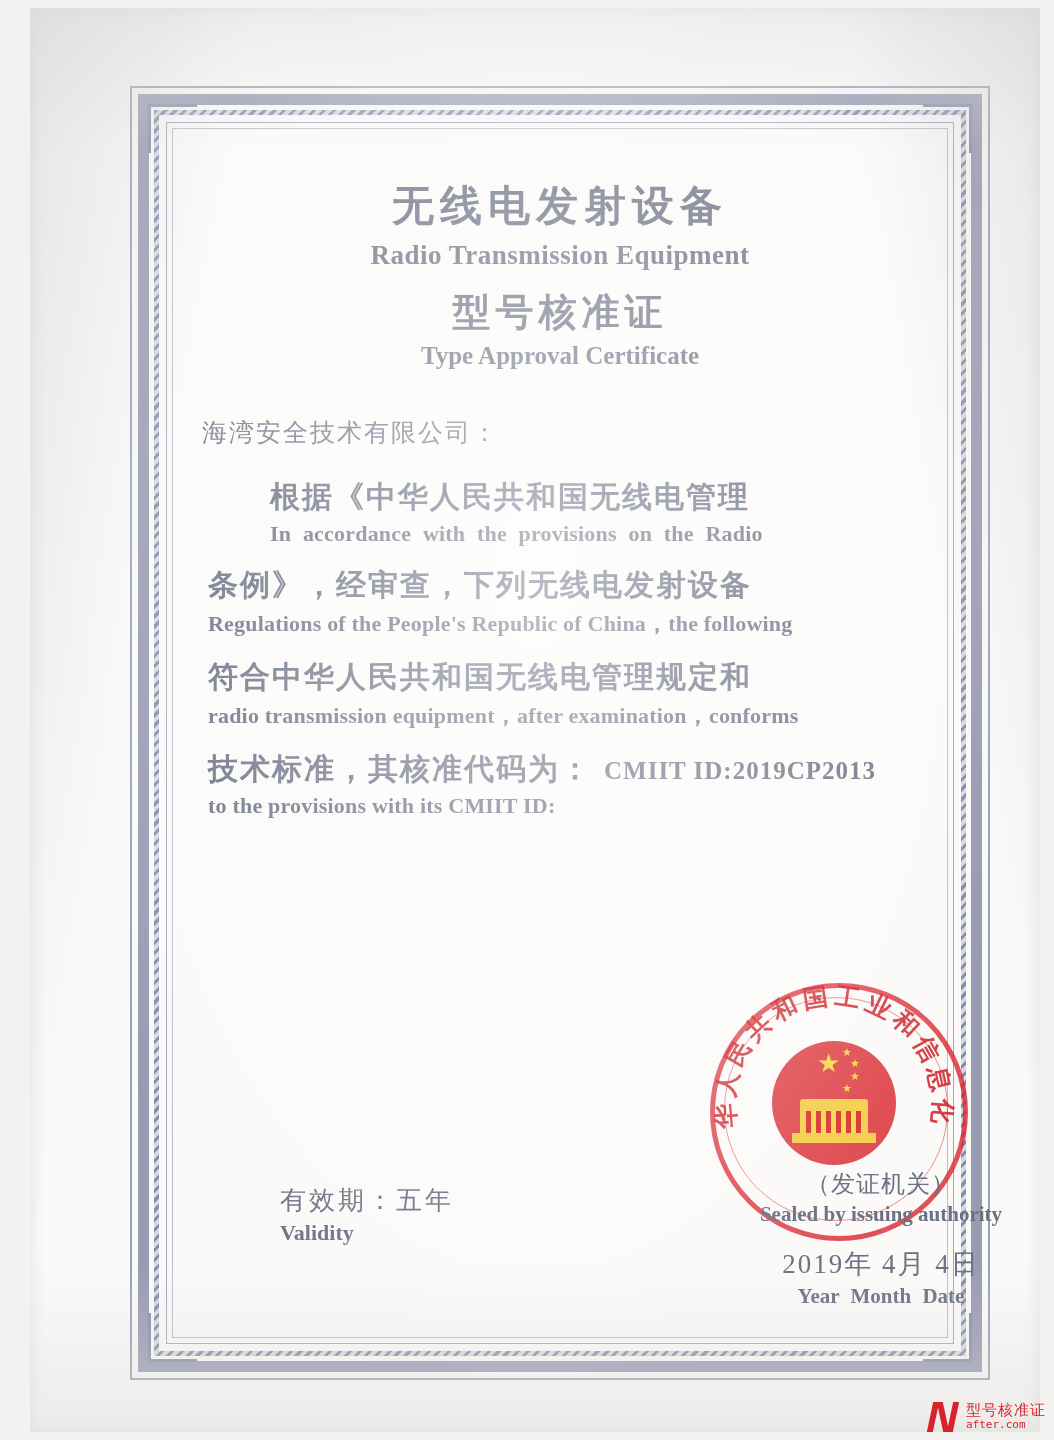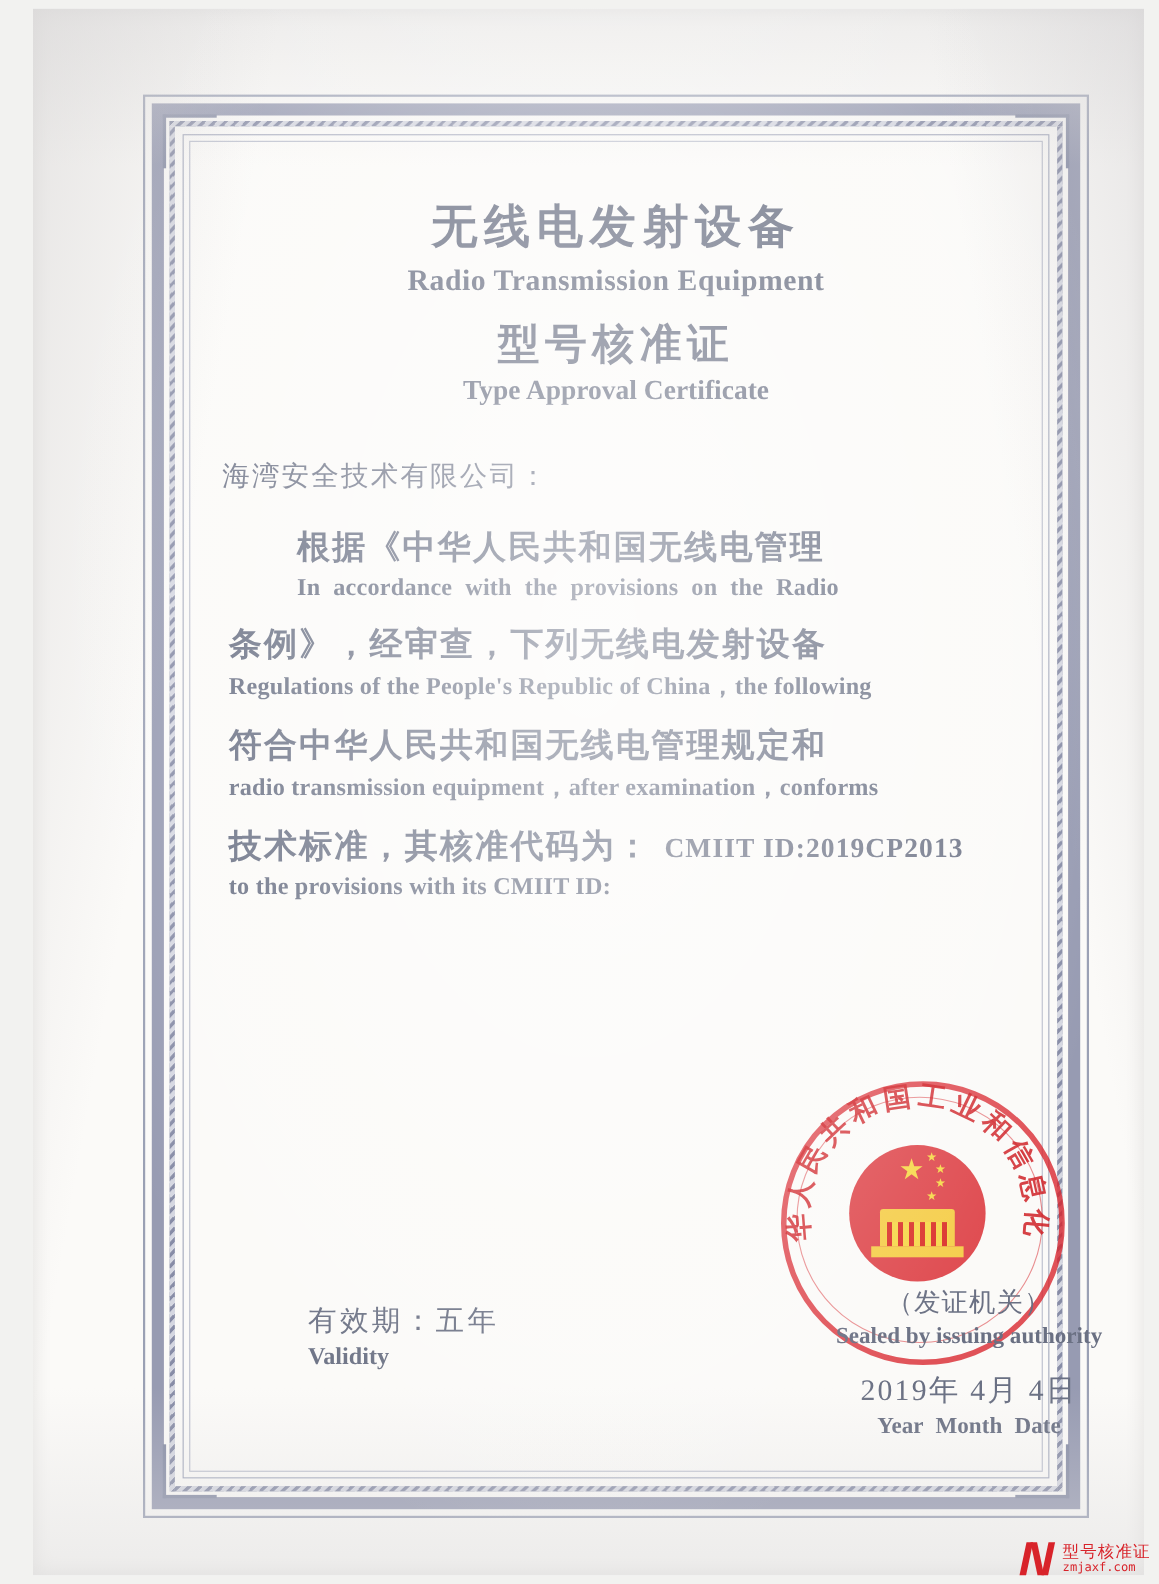--- a/index.html
+++ b/index.html
@@ -473,16 +473,16 @@
   </div>
 
   <div id="watermark">
     <div id="wm-logo">
       <div class="bar b1"></div>
       <div class="bar b2"></div>
       <div class="bar b3"></div>
     </div>
     <div id="wm-text">
       <div class="cn">型号核准证</div>
-      <div class="url">zmjaxf.com</div>
+      <div class="url">after.com</div>
     </div>
   </div>
 </div>
 
 </body></html>

